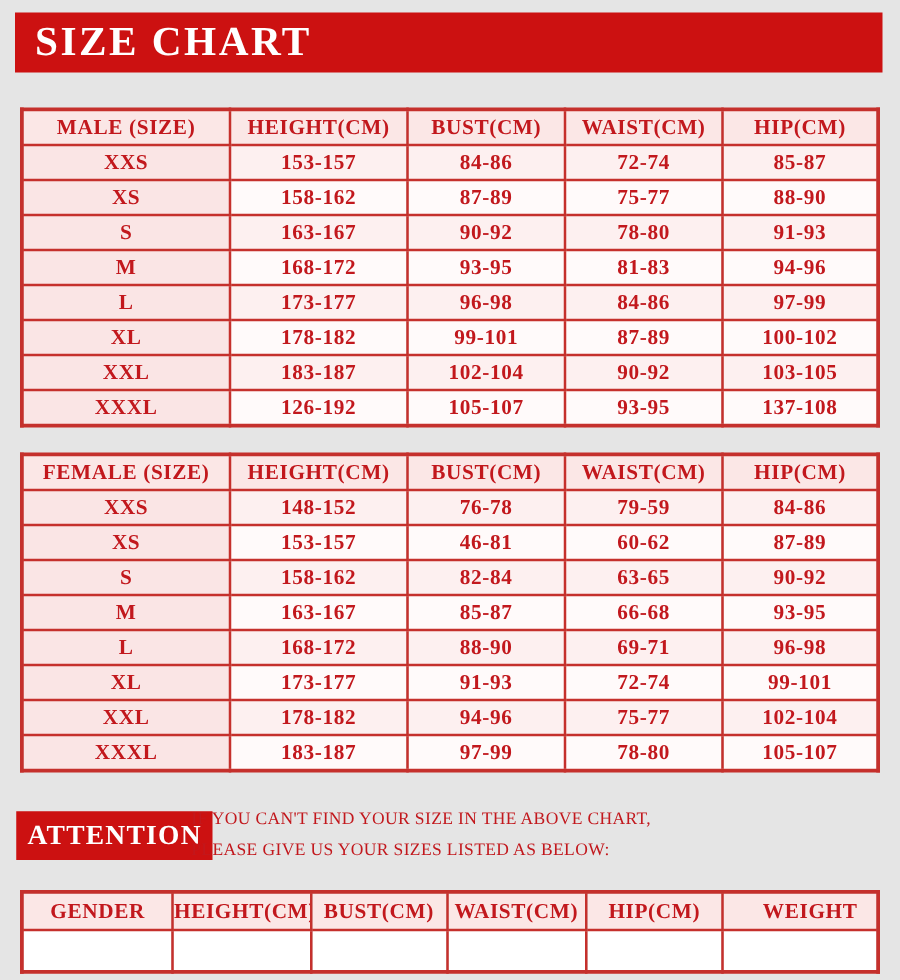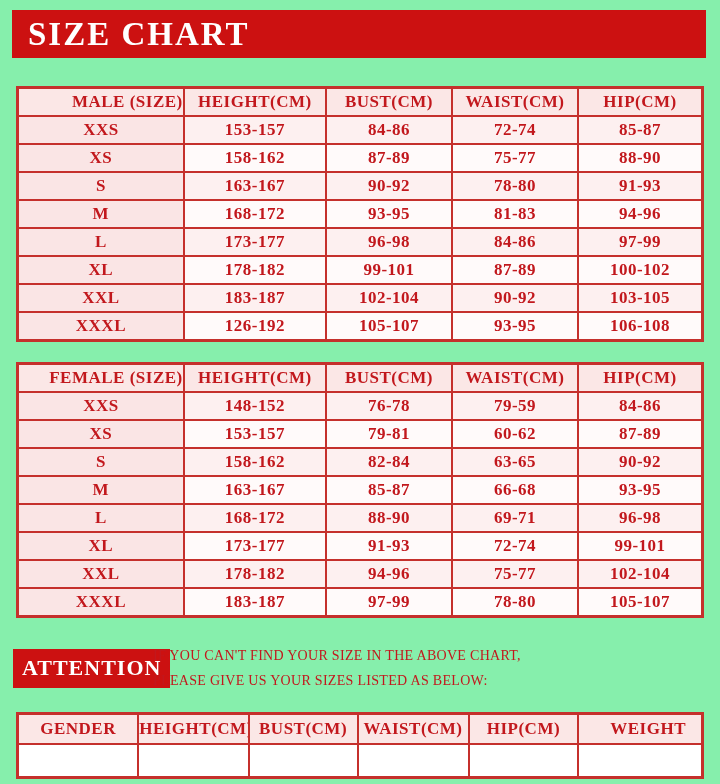--- a/index.html
+++ b/index.html
@@ -1,17 +1,17 @@
 <!DOCTYPE html>
 <html><head>
 <meta charset="utf-8">
 <style>
   html,body{margin:0;padding:0;background:#ffffff;}
   #page{
-    position:relative;width:720px;height:784px;background:#86efac;overflow:hidden;
+    position:relative;width:720px;height:784px;background:#e5e5e5;overflow:hidden;
     font-family:"Liberation Serif","DejaVu Serif",serif;
   }
   
   .banner{
     position:absolute;left:12px;top:10px;width:678px;height:48px;
     background:#cc1111;color:#ffffff;
     font-size:33px;font-weight:bold;letter-spacing:2px;
     line-height:48px;padding-left:16px;
   }
   
@@ -32,21 +32,21 @@
   }
   th,td{
     border:2px solid #c5302c;text-align:center;vertical-align:middle;
     color:#c2181d;font-weight:bold;font-size:17px;letter-spacing:0.5px;
     height:26px;padding:0;overflow:hidden;
   }
   .size-table th{background:#fbe7e6;height:26px;}
   .size-table td{background:#fffafa;}
   .size-table td:first-child{background:#fae5e5;}
   .size-table tbody tr:nth-child(odd) td:not(:first-child){background:#fdf0f0;}
-  .size-table th:nth-child(1){width:24.3%;text-align:right;}
+  .size-table th:nth-child(1){width:24.3%;}
   .size-table th:nth-child(2){width:20.8%;}
   .size-table th:nth-child(3){width:18.4%;}
   .size-table th:nth-child(4){width:18.4%;}
   .size-table th:nth-child(5){width:18.1%;}
   
   .attention-box{
     position:absolute;left:13px;top:649px;
     background:#cc1111;color:#ffffff;
     font-size:22px;font-weight:bold;letter-spacing:1px;
     padding:6px 9px 7px 9px;
@@ -137,21 +137,21 @@
             <td>183-187</td>
             <td>102-104</td>
             <td>90-92</td>
             <td>103-105</td>
           </tr>
           <tr>
             <td>XXXL</td>
             <td>126-192</td>
             <td>105-107</td>
             <td>93-95</td>
-            <td>106-108</td>
+            <td>137-108</td>
           </tr>
         </tbody>
     </table>
   </div>
 
   <div class="tbl-wrap female-pos">
     <table class="size-table">
       <thead>
           <tr>
             <th>FEMALE (SIZE)</th>
@@ -165,21 +165,21 @@
           <tr>
             <td>XXS</td>
             <td>148-152</td>
             <td>76-78</td>
             <td>79-59</td>
             <td>84-86</td>
           </tr>
           <tr>
             <td>XS</td>
             <td>153-157</td>
-            <td>79-81</td>
+            <td>46-81</td>
             <td>60-62</td>
             <td>87-89</td>
           </tr>
           <tr>
             <td>S</td>
             <td>158-162</td>
             <td>82-84</td>
             <td>63-65</td>
             <td>90-92</td>
           </tr>

